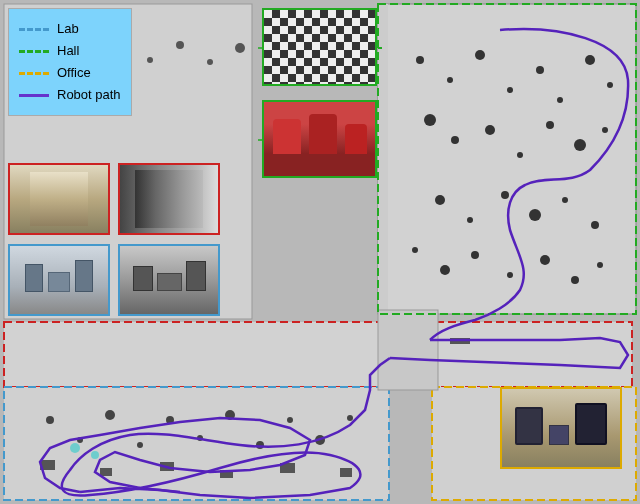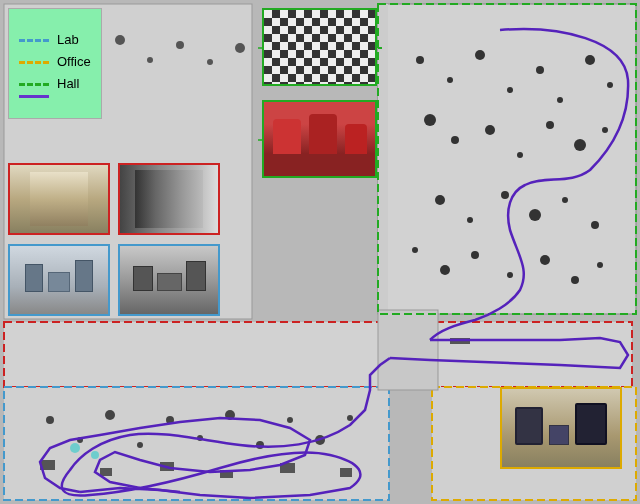--- a/index.html
+++ b/index.html
@@ -17,23 +17,23 @@
       height: 504px;
       position: relative;
       background: #b0b0b0;
     }
 
     
     #legend {
       position: absolute;
       top: 8px;
       left: 8px;
-      background: #86efac;
+      background: #7dd3fc;
       border: 1px solid #aaa;
-      padding: 20px 10px;
+      padding: 9px 10px;
       z-index: 10;
       font-size: 13px;
       line-height: 1.7;
     }
 
     .legend-item {
       display: flex;
       align-items: center;
       gap: 8px;
     }
@@ -271,29 +271,30 @@
     <polyline points="325,132 338,140 325,148" fill="none" stroke="#22aa22" stroke-width="2"></polyline>
 
   </svg>
 
   <div id="legend">
     <div class="legend-item">
       <span class="legend-line dashed" style="border-color:#4499cc;"></span>
       <span>Lab</span>
     </div>
     <div class="legend-item">
+      <span class="legend-line dashed" style="border-color:#22aa22;"></span>
+      <span>Hall</span>
+    </div>
+    <div class="legend-item">
       <span class="legend-line dashed" style="border-color:#ddaa00;"></span>
       <span>Office</span>
     </div>
     <div class="legend-item">
-      <span class="legend-line dashed" style="border-color:#22aa22;"></span>
-      <span>Hall</span>
-    </div>
-    <div class="legend-item">
       <span class="legend-line solid" style="background:#6633cc;"></span>
+      <span>Robot path</span>
     </div>
   </div>
 
   <div id="photo-chess" class="photo-thumb" style="top:8px; left:262px; width:115px; height:78px; border-color:#22aa22; border-width:2px;">
     <div class="photo-sim" style="background: repeating-conic-gradient(#333 0% 25%, #eee 0% 50%) 0 0 / 16px 16px; position:relative;">
       
     </div>
   </div>
 
   <div id="photo-red-chairs" class="photo-thumb" style="top:100px; left:262px; width:115px; height:78px; border-color:#22aa22; border-width:2px;">

